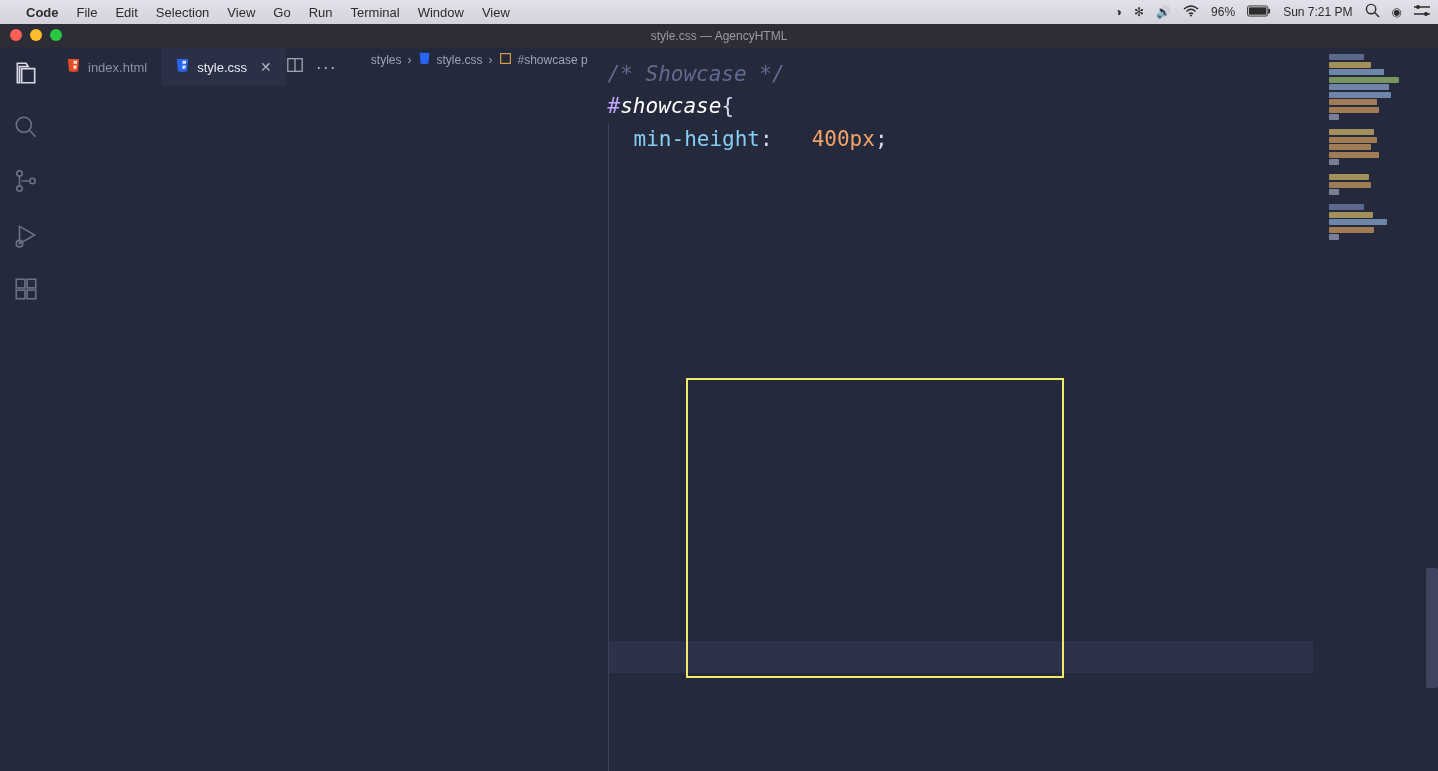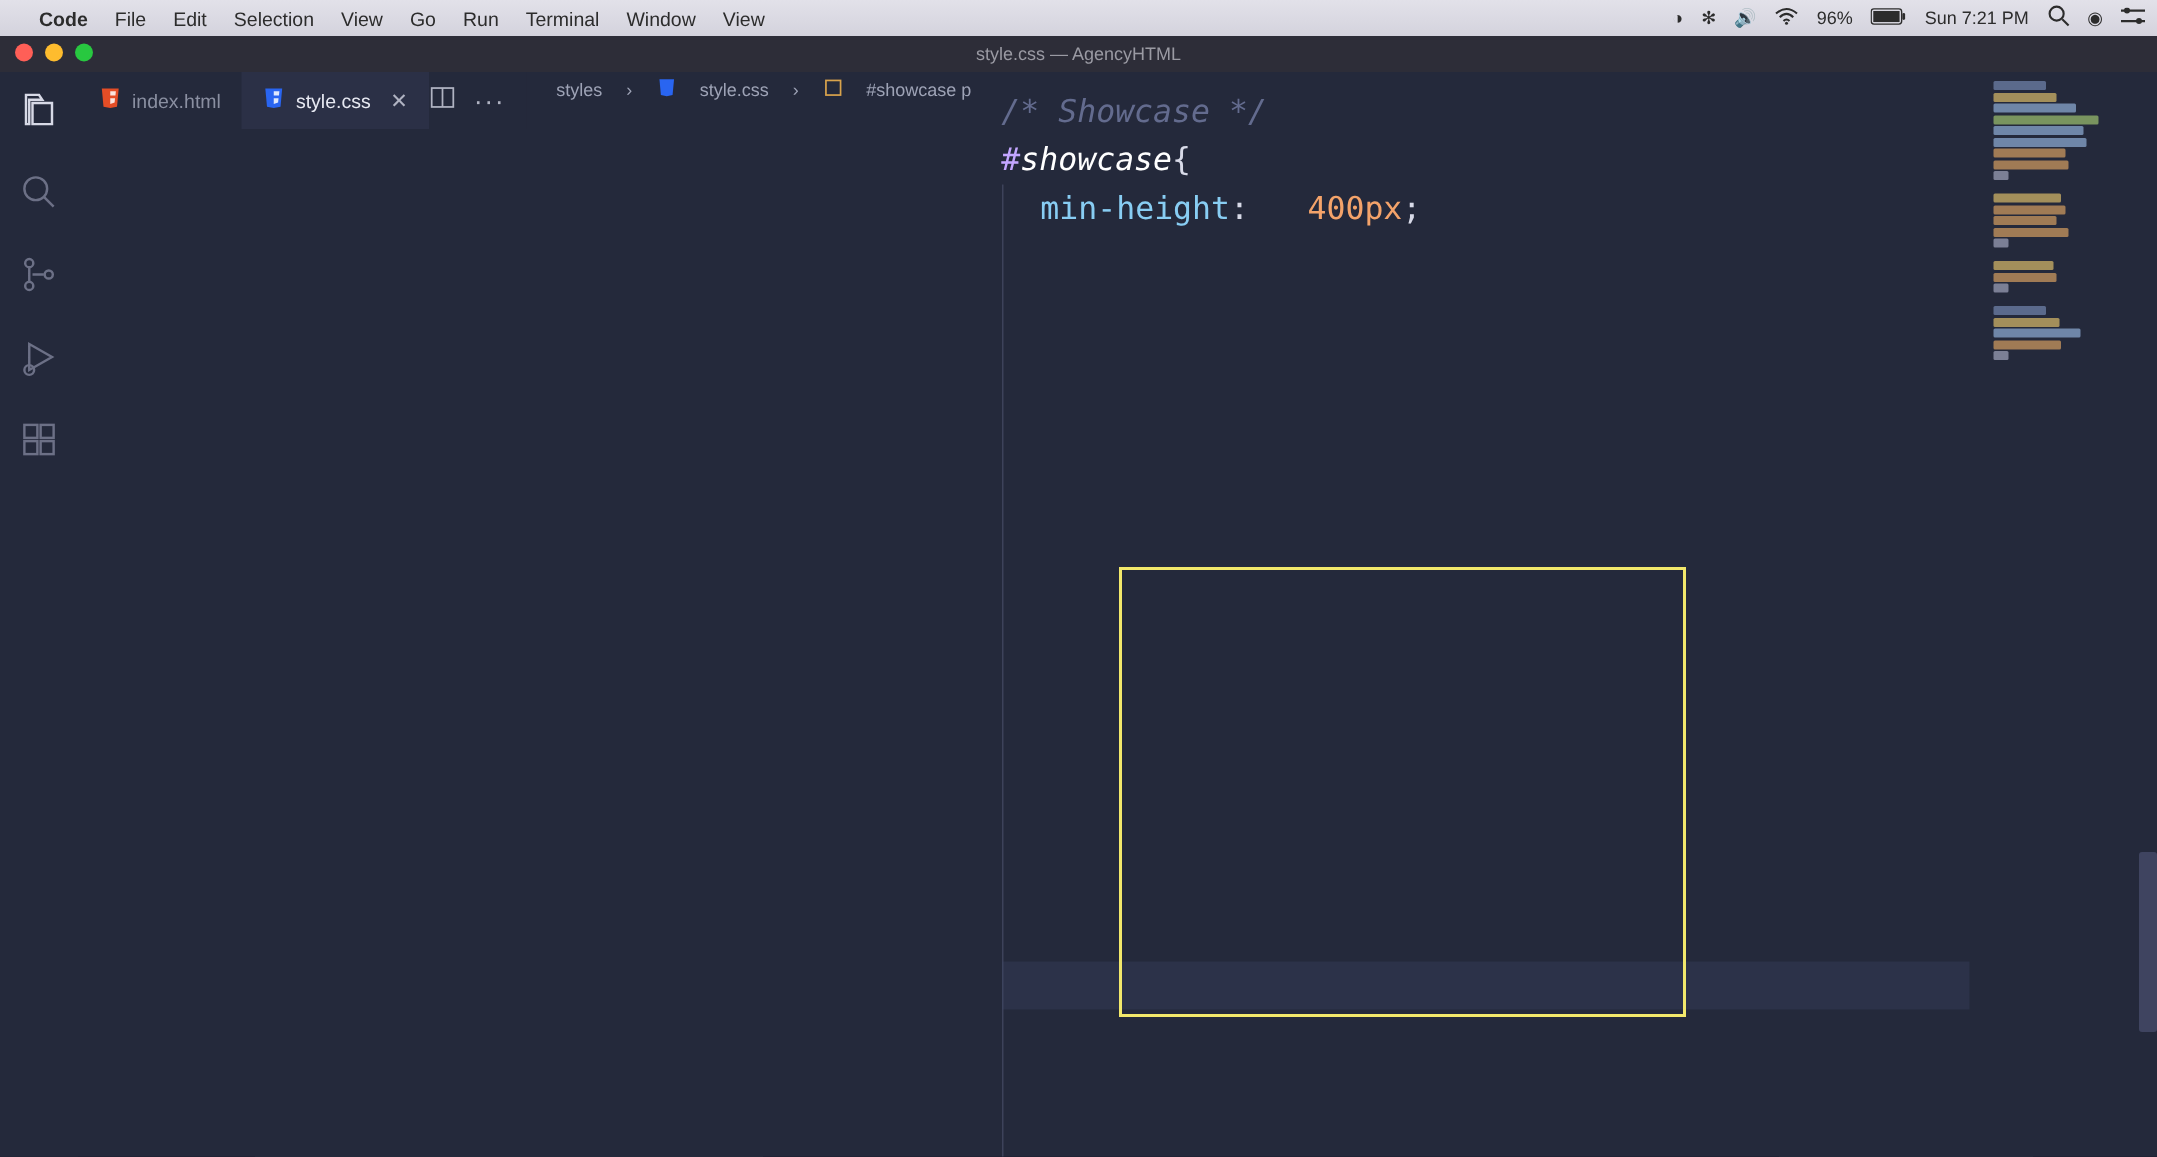--- a/index.html
+++ b/index.html
@@ -26,21 +26,21 @@
   
   .tabs{display:flex;height:38px;background:#24293b;align-items:stretch;}
   .tab{display:flex;align-items:center;padding:0 14px;font-size:13px;color:#8a8fa1;gap:7px;cursor:pointer;}
   .tab.active{background:#2b3046;color:#e7e9f2;}
   .tab .icon svg{width:15px;height:15px;}
   .tab .close{color:#b0b3c2;font-size:14px;margin-left:6px;}
   .tab-actions{margin-left:auto;display:flex;align-items:center;gap:12px;padding-right:14px;}
   .tab-actions svg{width:18px;height:18px;stroke:#b0b3c2;fill:none;}
   .dots{color:#b0b3c2;font-size:18px;letter-spacing:1px;}
   
-  .crumbs{height:24px;display:flex;align-items:center;padding:0 20px;font-size:12px;color:#9ea3b6;gap:16px;text-align:right;}
+  .crumbs{height:24px;display:flex;align-items:center;padding:0 20px;font-size:12px;color:#9ea3b6;gap:6px;text-align:right;}
   .crumbs svg{width:13px;height:13px;}
   
   .code-wrap{display:flex;flex:1;position:relative;font-family:Menlo,Consolas,monospace;}
   .gutter{width:64px;padding-top:10px;text-align:right;color:#51566f;font-size:21px;line-height:32.4px;padding-right:12px;user-select:none;}
   .code{flex:1;padding-top:10px;font-size:21px;line-height:32.4px;color:#cdd2e6;white-space:pre;}
   .indent-guide{display:inline-block;width:26px;border-left:1px solid #3d425a;height:100%;vertical-align:top;}
   .c-comment{color:#636b8e;font-style:italic;}
   .c-id{color:#ffffff;font-style:italic;}
   .c-sel{color:#c3a6ff;}
   .c-punc{color:#d8dae8;}

